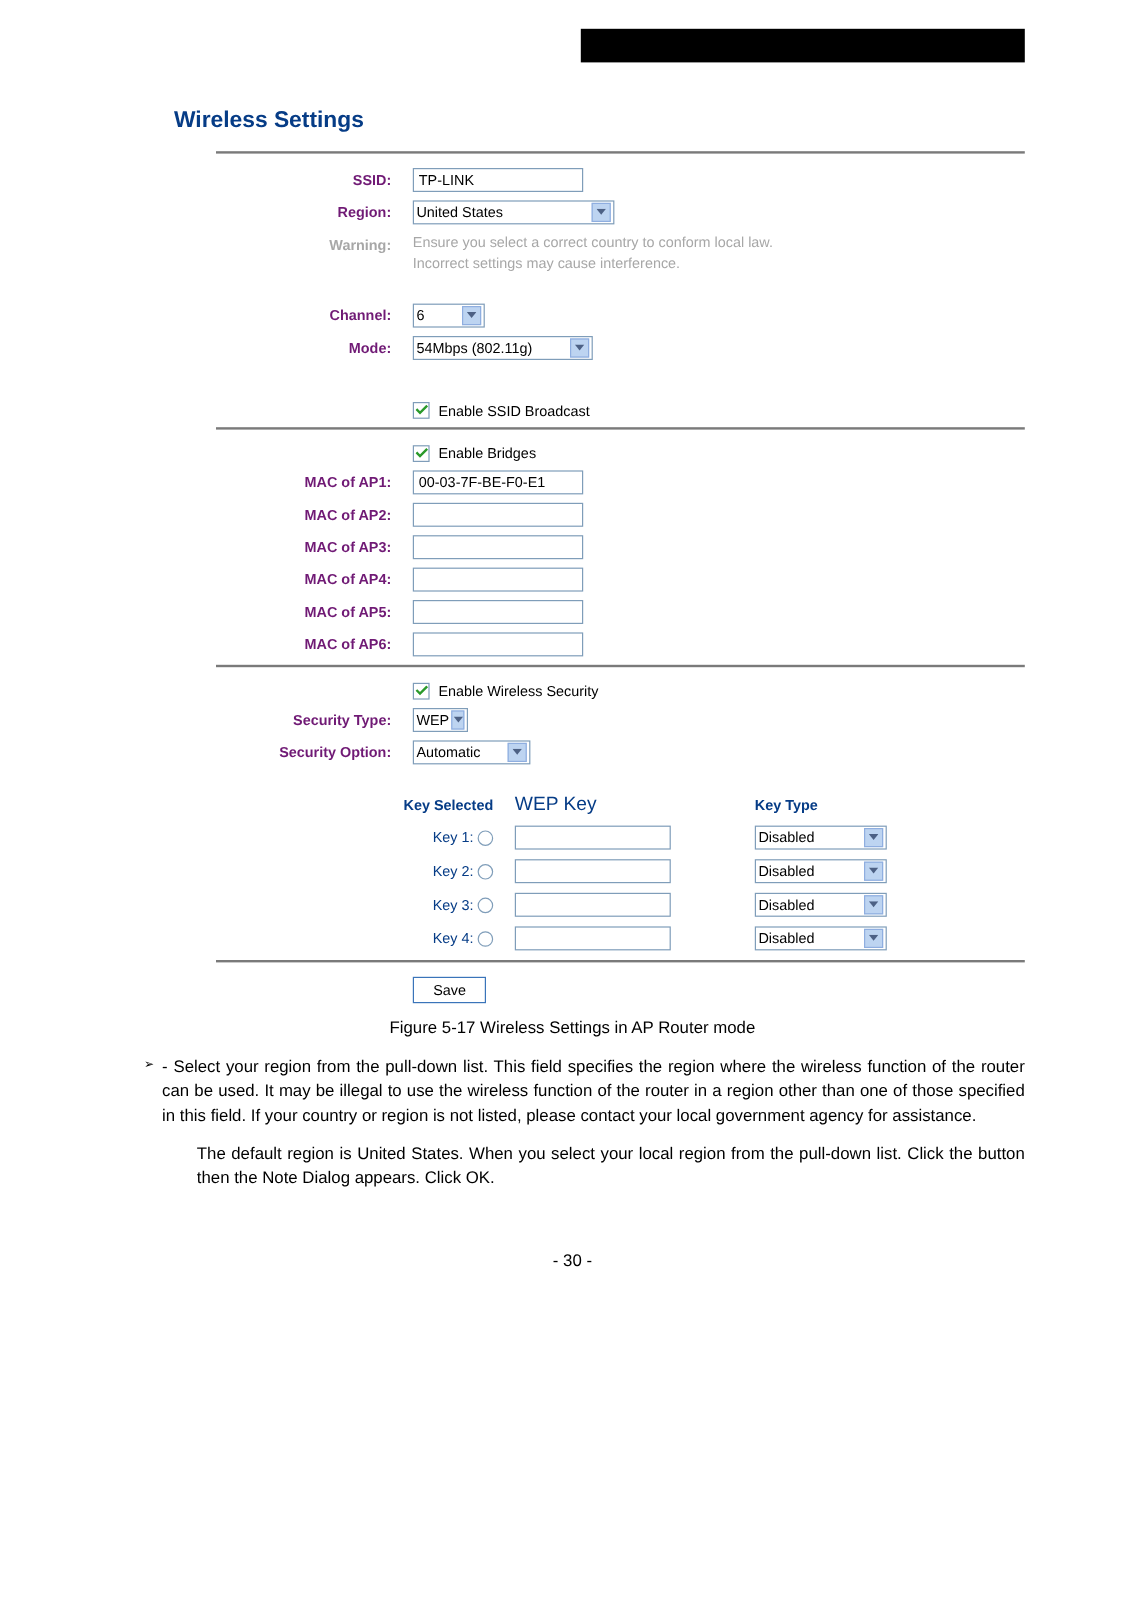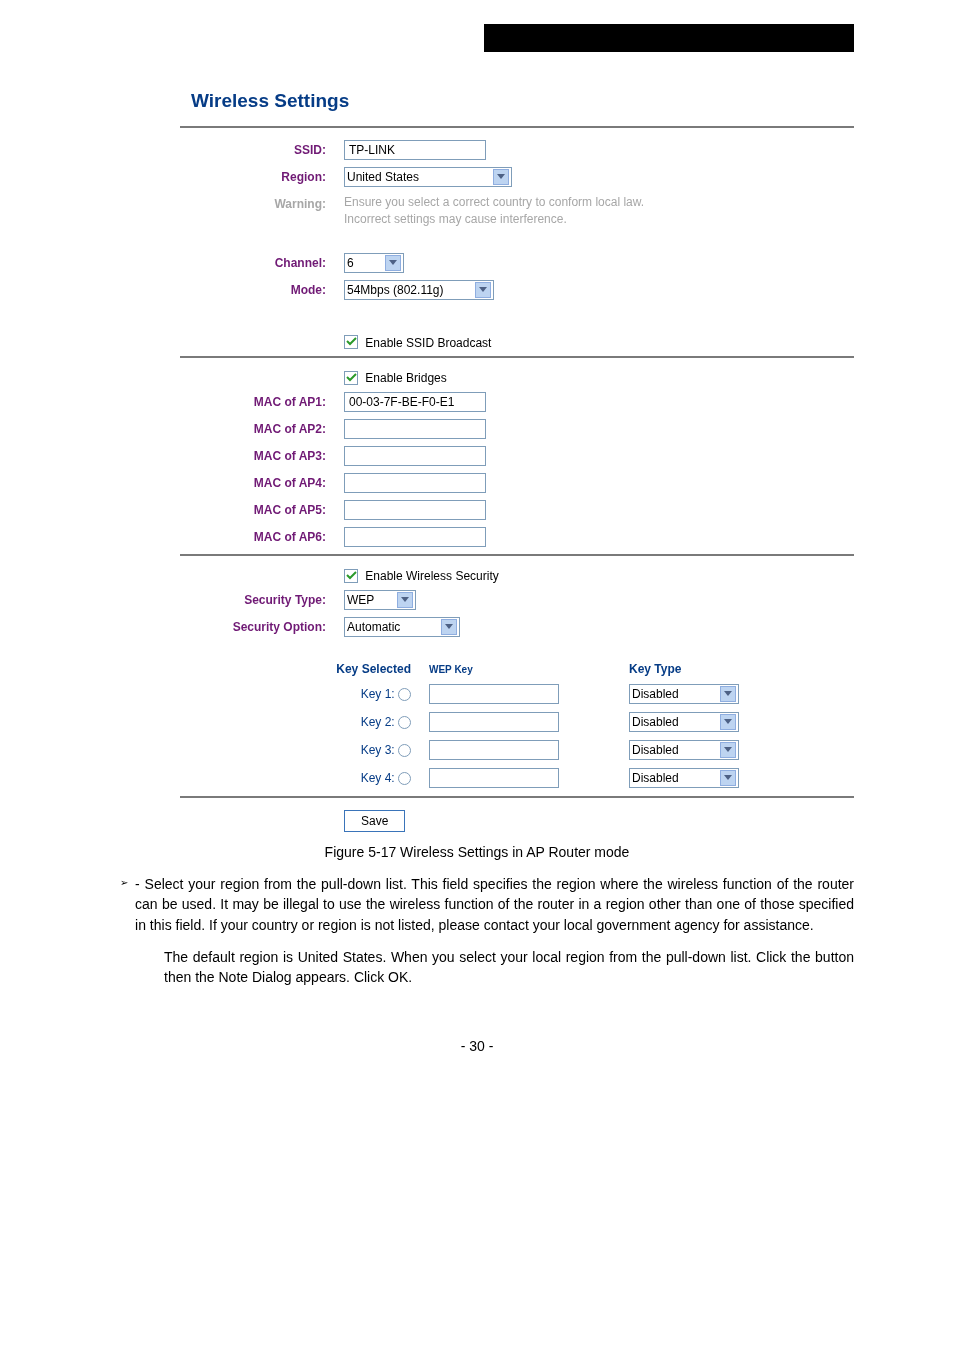--- a/index.html
+++ b/index.html
@@ -5,21 +5,21 @@
     * { margin: 0; padding: 0; box-sizing: border-box; }
     body { font-family: Arial, sans-serif; background: #fff; }
     .page { width: 954px; margin: 0 auto; position: relative; }
     .header-bar {
       position: absolute; top: 24px; right: 100px;
       width: 370px; height: 28px; background: #000;
     }
     .content { padding: 90px 100px 40px 100px; }
     .panel-title {
       font-size: 19px; font-weight: bold; color: #063c86;
-      margin-left: 91px; margin-bottom: 14px;
+      margin-left: 45px; margin-bottom: 14px;
     }
     .separator { border: none; border-top: 2px solid #7a7a7a; margin: 6px 0 12px 0; }
     .separator.narrow { margin-left: 80px; }
     .row {
       display: flex; align-items: flex-start; margin-bottom: 7px;
     }
     .row .lbl {
       width: 244px; text-align: right; padding-right: 18px;
       font-size: 12px; color: #701a75; font-weight: bold;
       padding-top: 3px;
@@ -203,46 +203,46 @@
             <svg viewBox="0 0 11 10">
               <path d="M1 4 L4 7 L10 1" stroke="#2b9a2b" stroke-width="2" fill="none"></path>
             </svg>
           </span>
         <span class="chk-label">Enable Wireless Security</span>
       </div>
     </div>
 
     <div class="row">
       <div class="lbl">Security Type:</div>
-      <div class="val"><span class="sel" style="width:72px">
+      <div class="val"><span class="sel" style="width:46px">
             <span>WEP</span>
             <span class="sel-arrow">
               <svg viewBox="0 0 8 6">
                 <path d="M0 0 L8 0 L4 5 Z" fill="#4d6185"></path>
               </svg>
             </span>
           </span></div>
     </div>
     <div class="row">
       <div class="lbl">Security Option:</div>
-      <div class="val"><span class="sel" style="width:116px">
+      <div class="val"><span class="sel" style="width:98px">
             <span>Automatic</span>
             <span class="sel-arrow">
               <svg viewBox="0 0 8 6">
                 <path d="M0 0 L8 0 L4 5 Z" fill="#4d6185"></path>
               </svg>
             </span>
           </span></div>
     </div>
 
     <div style="height:18px"></div>
 
     <div class="key-row">
       <div class="c1">Key Selected</div>
-      <div class="c2" style="font-size:10px;color:#063c86;font-weight:bold">WEP Key</div>
+      <div class="c2" style="font-size:16px;color:#063c86;font-weight:normal">WEP Key</div>
       <div class="c3">Key Type</div>
     </div>
 
     <div class="key-row">
       <div class="c1"><span style="font-weight:normal">Key 1:</span> <span class="radio"></span></div>
       <div class="c2"><input class="key-input" style=""></div>
       <div class="c3"><span class="sel" style="width:110px;color:#000;font-weight:normal">
             <span>Disabled</span>
             <span class="sel-arrow">
               <svg viewBox="0 0 8 6">

